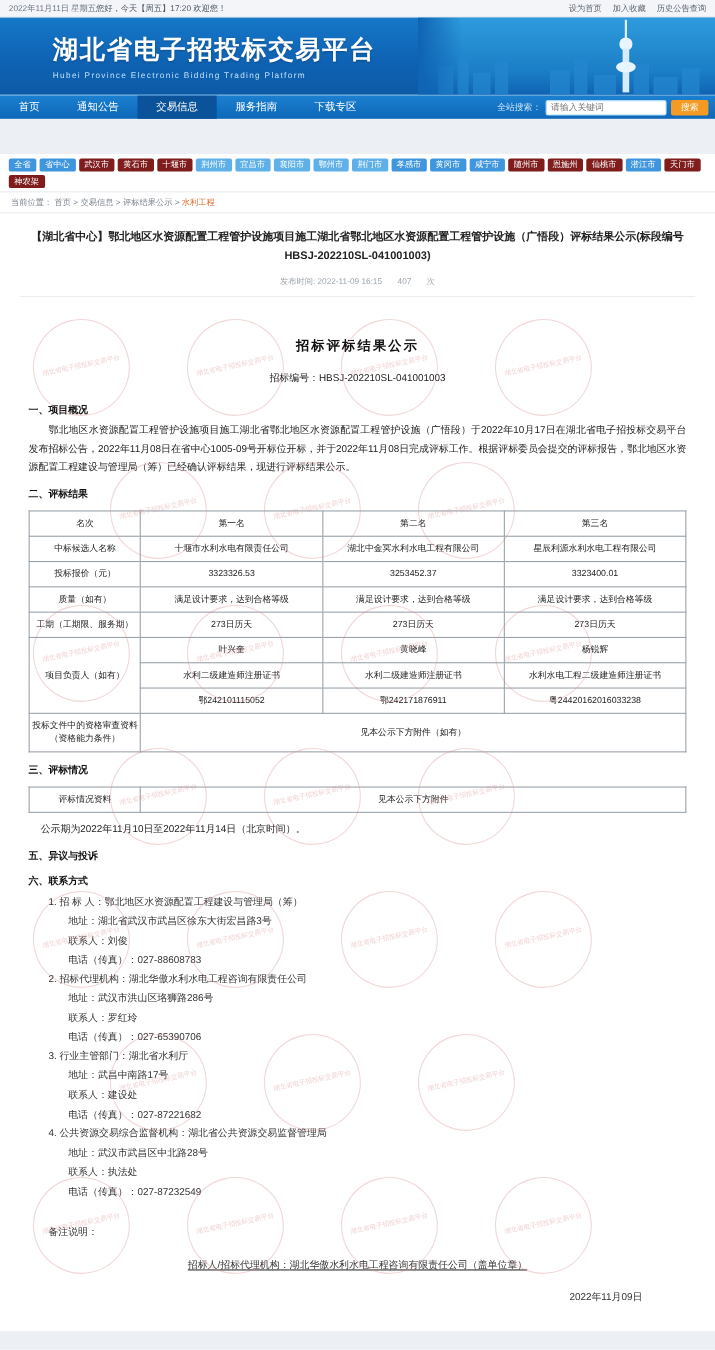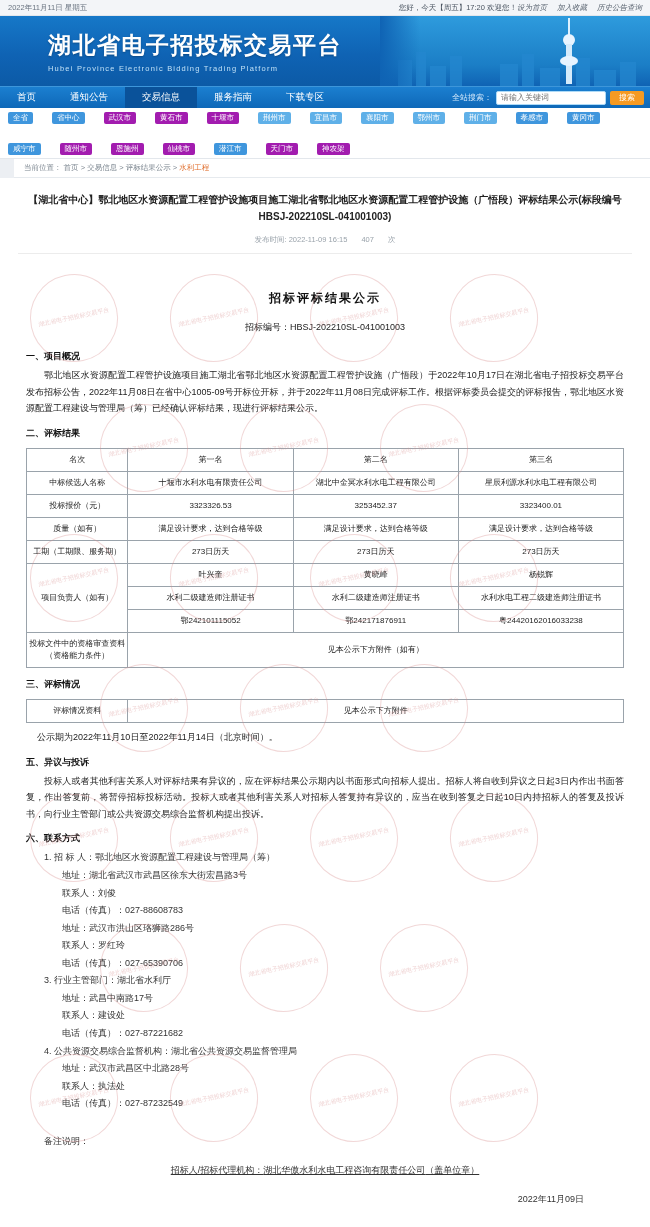--- a/index.html
+++ b/index.html
@@ -18,23 +18,23 @@
     height: 16px;
     background: #f3f5f8;
     border-bottom: 1px solid #e2e6eb;
     display: flex;
     align-items: center;
     font-size: 7.5px;
     color: #666;
     padding: 0 8px;
   }
   .topbar .date { color: #6a7480; }
-  .topbar .center { flex: 1; text-align: right; color: #4a5460; }
+  .topbar .center { flex: 1; text-align: left; color: #4a5460; }
   .topbar .right { display: flex; gap: 10px; color: #5a6470; }
-  .topbar .right span { cursor: pointer; font-style: italic; }
+  .topbar .right span { cursor: pointer; }
 
   
   .banner {
     position: relative;
     height: 70px;
     background: linear-gradient(180deg,#1678c8 0%, #0f63b4 55%, #0c5aa6 100%);
     overflow: hidden;
   }
   .banner .skyline {
     position:absolute; right:0; top:0; width: 270px; height: 70px;
@@ -81,33 +81,33 @@
     font-size: 8px; padding: 0 4px; color:#888; background:#fff; outline:none;
   }
   .mainnav .searchbtn {
     height: 14px; padding: 0 9px; background:#f59a23; color:#fff; border:none;
     border-radius:2px; font-size:8px; cursor:pointer;
   }
 
   
   .regionbar {
     background:#fff; border-bottom:1px solid #e3e7ec;
-    padding: 4px 8px 3px 8px; display:flex; flex-wrap:wrap; gap:19px;
+    padding: 4px 8px 3px 8px; display:flex; flex-wrap:wrap; gap:3px;margin-top:32px;
   }
   .chip {
     font-size: 7.5px; color:#fff; background:#3f96dd; border-radius:2px;
     padding: 1px 5px; cursor:pointer; white-space:nowrap;
   }
   .chip.alt { background:#5fb0e8; }
-  .chip.grey { background:#a21caf; }
+  .chip.grey { background:#7f1d1d; }
 
   
   .crumb {
     background:#fff; border-bottom:1px solid #e6eaee;
-    font-size:7.5px; color:#7b858f; padding:4px 10px;margin-left:14px;
+    font-size:7.5px; color:#7b858f; padding:4px 10px;
   }
   .crumb a { color:#7b858f; text-decoration:none; }
   .crumb .cur { color:#e06c2a; }
 
   
   .article { background:#fff; padding: 14px 18px 10px 18px; }
   .art-title {
     text-align:center; font-size: 10px; font-weight:bold; color:#222;
     line-height: 1.65; font-family:"Liberation Sans", sans-serif;
   }
@@ -397,32 +397,35 @@
           <tr>
         <td class="lbl">评标情况资料</td>
         <td colspan="3">见本公示下方附件</td>
       </tr>
     </tbody>
       </table>
 
     <div class="p noind">公示期为2022年11月10日至2022年11月14日（北京时间）。</div>
 
     <div class="sec">五、异议与投诉</div>
-    <div class="p">投标人或者其他利害关系人对评标结果有异议的，应在评标结果公示期内以书面形式向招标人提出。招标人将自收到异议之日起3日内作出书面答复，作出答复前，将暂停招标投标活动。投标人或者其他利害关系人对招标人答复持有异议的，应当在收到答复之日起10日内持招标人的答复及投诉书，向行业主管部门或公共资源交易综合监督机构提出投诉。</div>
 
     <div class="sec">六、联系方式</div>
 
     <div class="lvl1">
       <span>1.</span>
       <span>招 标 人：鄂北地区水资源配置工程建设与管理局（筹）</span>
     </div>
     <div class="lvl2">地址：湖北省武汉市武昌区徐东大街宏昌路3号</div>
     <div class="lvl2">联系人：刘俊</div>
     <div class="lvl2">电话（传真）：027-88608783</div>
 
+    <div class="lvl1">
+      <span>2.</span>
+      <span>招标代理机构：湖北华傲水利水电工程咨询有限责任公司</span>
+    </div>
     <div class="lvl2">地址：武汉市洪山区珞狮路286号</div>
     <div class="lvl2">联系人：罗红玲</div>
     <div class="lvl2">电话（传真）：027-65390706</div>
 
     <div class="lvl1">
       <span>3.</span>
       <span>行业主管部门：湖北省水利厅</span>
     </div>
     <div class="lvl2">地址：武昌中南路17号</div>
     <div class="lvl2">联系人：建设处</div>

